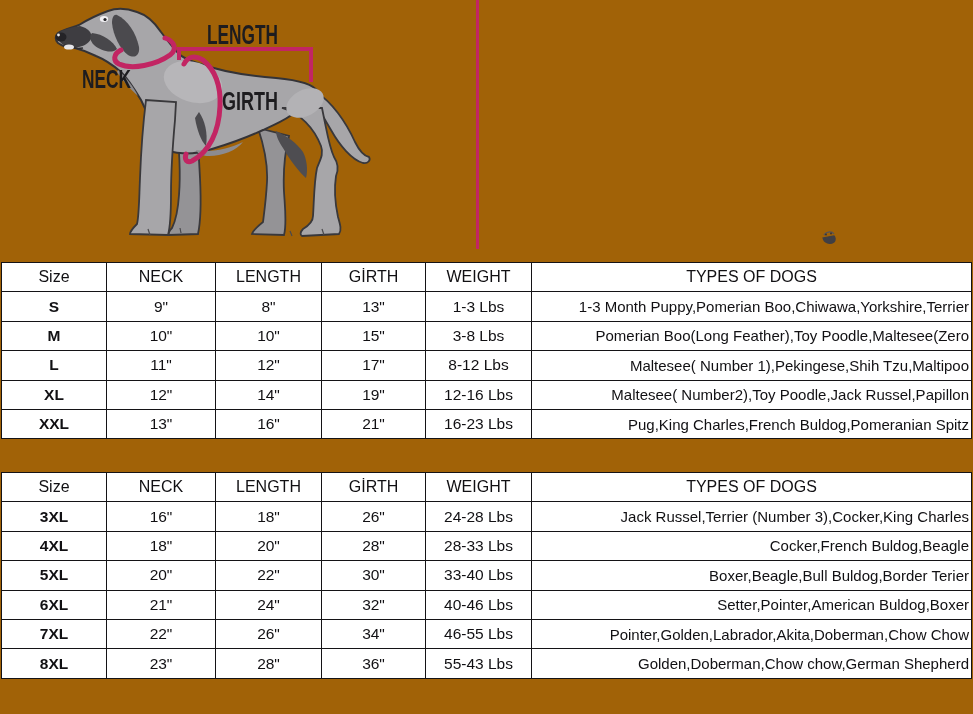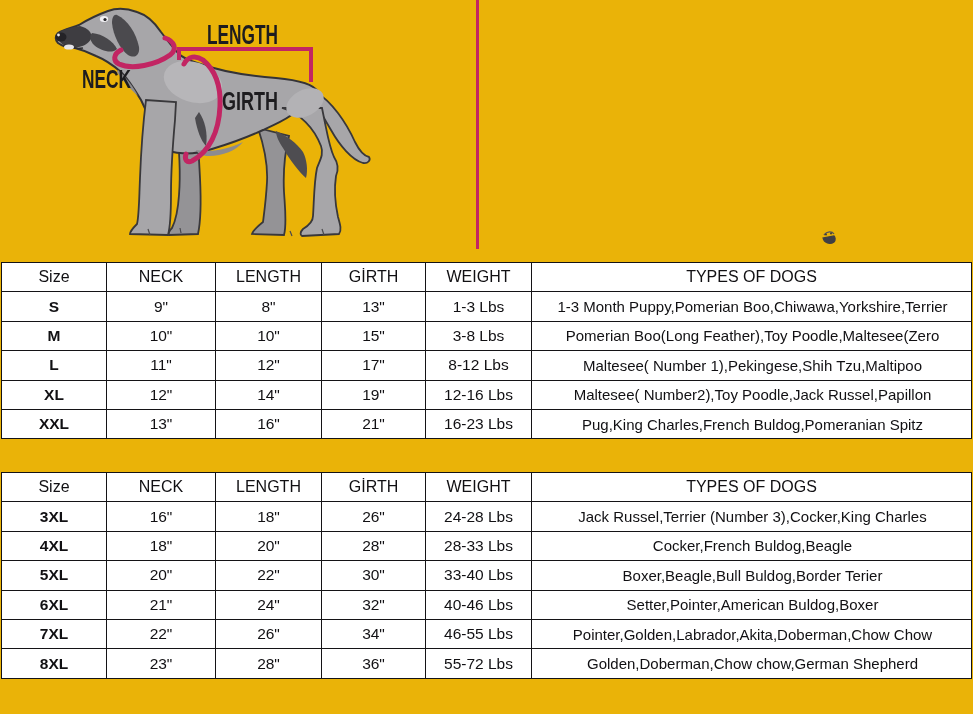--- a/index.html
+++ b/index.html
@@ -1,33 +1,33 @@
 <!DOCTYPE html>
 <html><head>
 <meta charset="utf-8">
 <style>
   html,body{margin:0;padding:0;background:#ffffff;}
-  .canvas{position:relative;width:973px;height:714px;background:#eab308;overflow:hidden;
+  .canvas{position:relative;width:973px;height:714px;background:#a16207;overflow:hidden;
           font-family:"Liberation Sans",sans-serif;color:#1a191b;}
   .hero{position:absolute;top:0;left:0;width:973px;height:260px;}
   .dog-svg{position:absolute;top:0;left:0;}
   .divider{position:absolute;top:0;left:476px;width:3px;height:249px;background:#c22563;}
   .smudge{position:absolute;top:226px;left:816px;}
   svg text{font-family:"Liberation Sans",sans-serif;}
 
   table.size-table{position:absolute;left:1px;width:970px;border-collapse:collapse;
     table-layout:fixed;font-size:15.5px;color:#111013;}
   table.size-table.t1{top:262px;}
   table.size-table.t2{top:472px;}
   .size-table th,.size-table td{border:1.6px solid #141316;height:28.4px;padding:0 2px;
     white-space:nowrap;overflow:hidden;vertical-align:middle;background:#fff;}
   .size-table th{font-size:16px;font-weight:normal;text-align:center;}
   td.c-size{font-weight:bold;text-align:center;font-size:15.5px;}
   td.c-mid{text-align:center;}
-  td.c-types{text-align:center;padding-left:4px;font-size:15px;}
+  td.c-types{text-align:right;padding-left:4px;font-size:15px;}
 </style>
 </head>
 <body>
 
 <div class="canvas">
 
   <div class="hero">
     <svg class="dog-svg" width="480" height="258" viewBox="0 0 480 258">
 
       <path d="M176,120 C179,145 181,170 179,195 C178,210 175,222 172,228 C169,231 168,233 169,235 L198,234 C201,220 201,198 200,178 C199,158 198,140 196,126 Z" fill="#949396" stroke="#39383b" stroke-width="1.8"></path>
@@ -197,18 +197,18 @@
         <td class="c-mid">26"</td>
         <td class="c-mid">34"</td>
         <td class="c-mid">46-55 Lbs</td>
         <td class="c-types">Pointer,Golden,Labrador,Akita,Doberman,Chow Chow</td>
       </tr>
       <tr>
         <td class="c-size">8XL</td>
         <td class="c-mid">23"</td>
         <td class="c-mid">28"</td>
         <td class="c-mid">36"</td>
-        <td class="c-mid">55-72 Lbs</td>
+        <td class="c-mid">55-43 Lbs</td>
         <td class="c-types">Golden,Doberman,Chow chow,German Shepherd</td>
       </tr>
     </tbody>
   </table>
 </div>
 
 </body></html>

